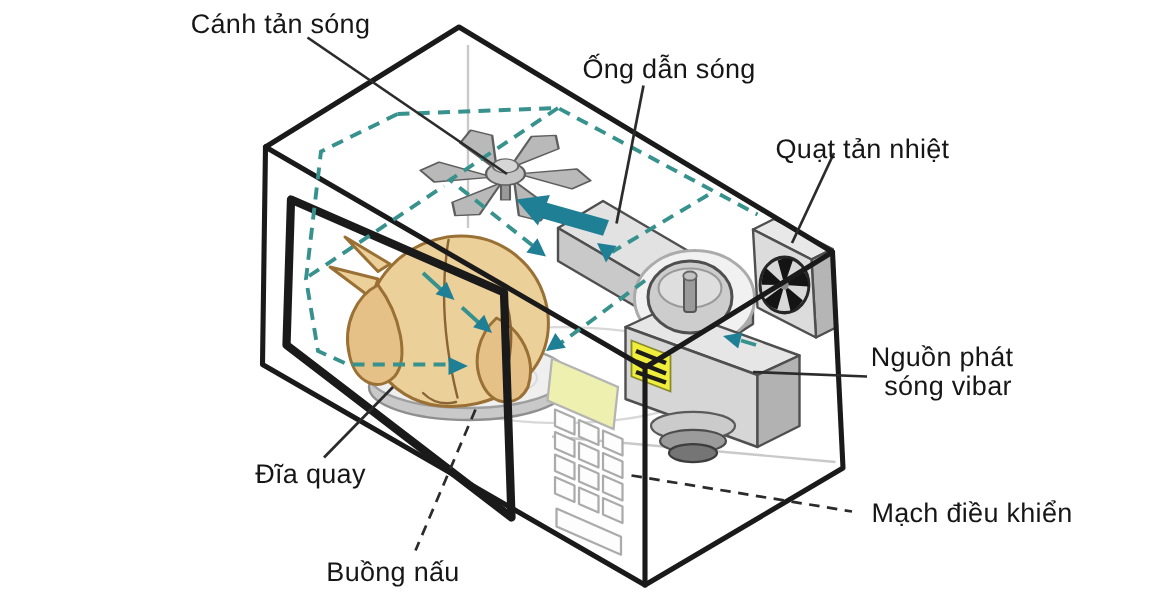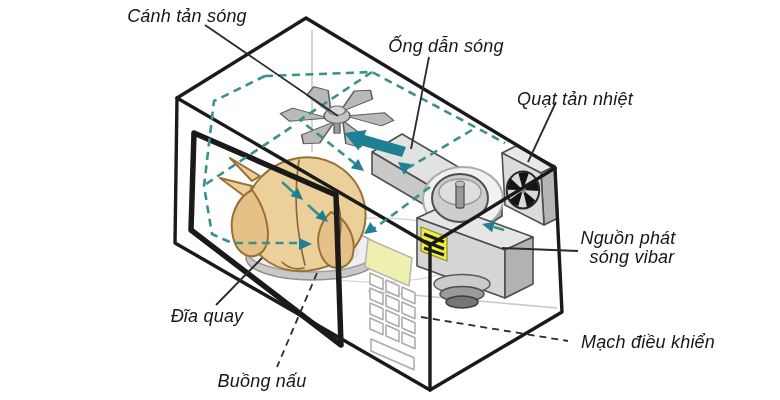--- a/index.html
+++ b/index.html
@@ -1,17 +1,17 @@
 <!DOCTYPE html>
 <html><head>
 <meta charset="utf-8">
 <style>
   html,body{margin:0;padding:0;background:#ffffff;}
   .stage{position:relative;width:780px;height:400px;background:#ffffff;overflow:hidden;
-         font-family:"Liberation Sans",sans-serif;font-style:italic;}
+         font-family:"Liberation Sans",sans-serif;}
   svg{display:block;}
   .lbl{font-family:"Liberation Sans",sans-serif;font-size:18px;fill:#161616;letter-spacing:.2px;}
   .leader{stroke:#2b2b2b;stroke-width:1.8;fill:none;}
   .leader-dashed{stroke:#2b2b2b;stroke-width:1.8;fill:none;stroke-dasharray:7 5;}
   .edge{fill:none;stroke:#1a1a1a;stroke-width:3.4;stroke-linejoin:round;stroke-linecap:round;}
   .door{fill:none;stroke:#1a1a1a;stroke-width:5.5;stroke-linejoin:round;}
   .face{fill:#ffffff;stroke:none;}
   .ghost{stroke:#c9c9c9;stroke-width:1.6;fill:none;}
   .ghost2{stroke:#d8d8d8;stroke-width:1.5;fill:none;}
   .metal{stroke:#4f4f4f;stroke-width:1.6;stroke-linejoin:round;}

